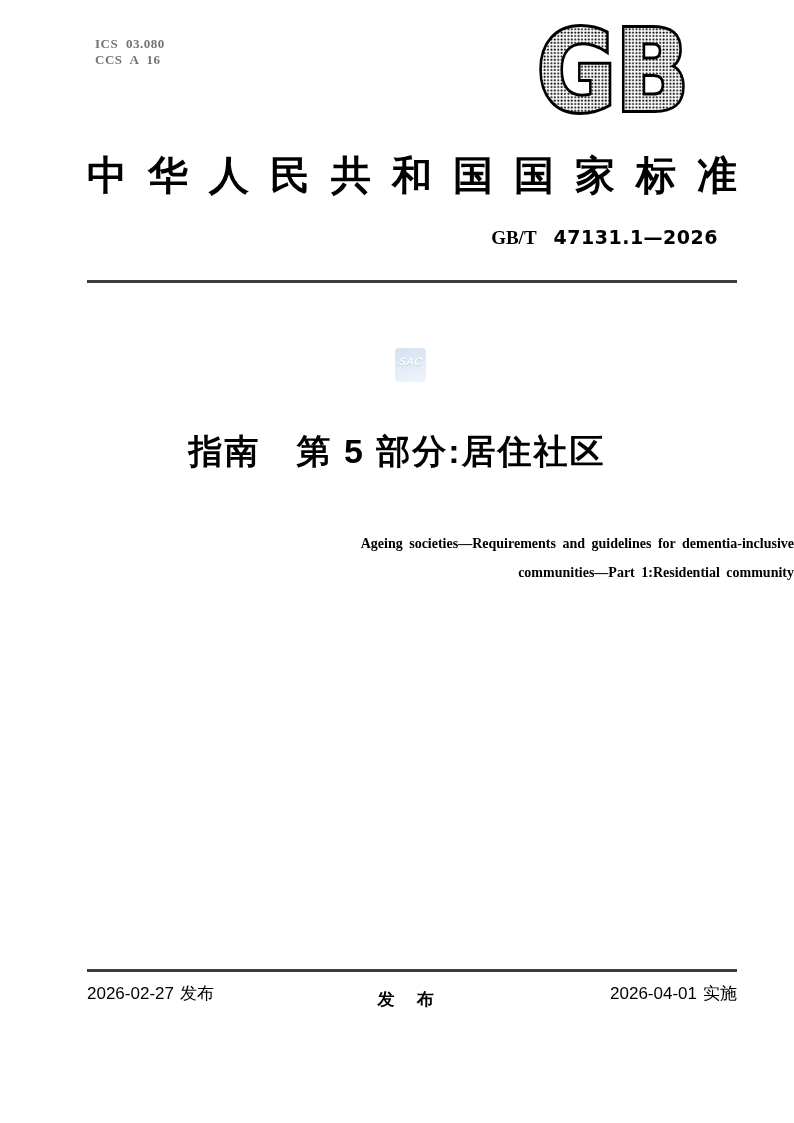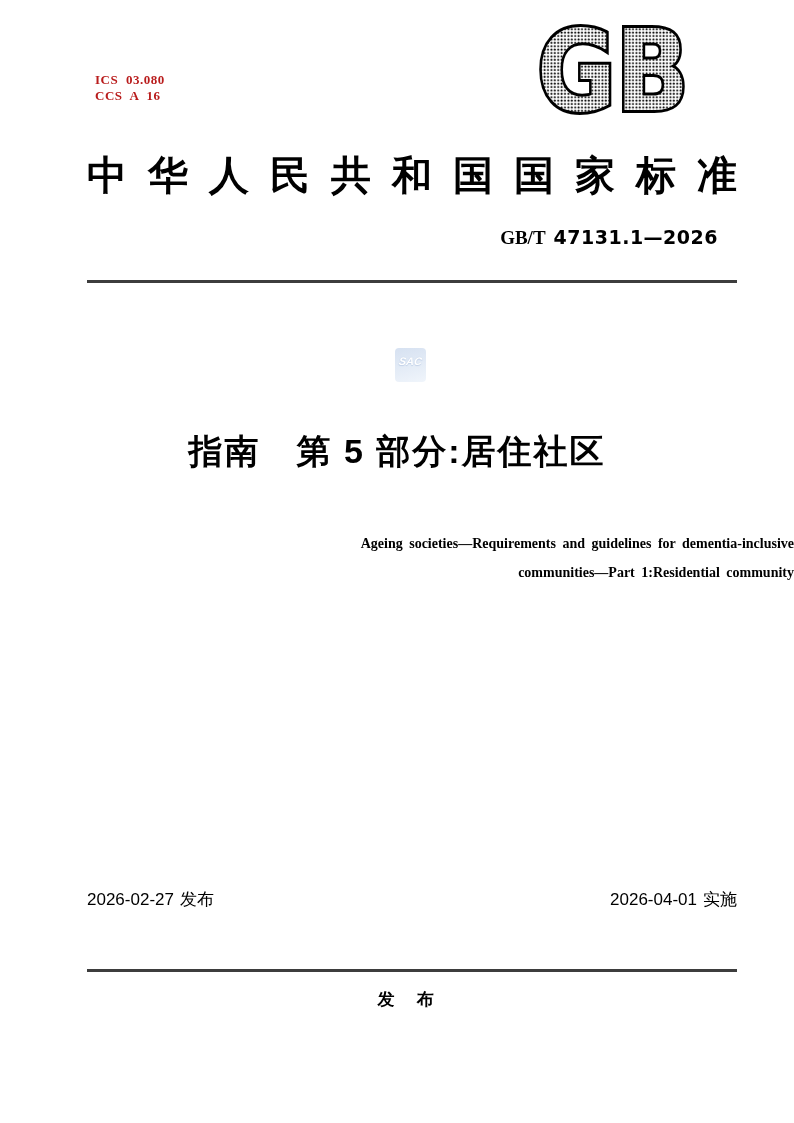--- a/index.html
+++ b/index.html
@@ -19,22 +19,21 @@
   .ics-block {
     position: absolute;
     left: 95px;
     top: 36px;
     font-family: "Liberation Serif", serif;
     font-weight: bold;
     font-size: 13px;
     line-height: 15.5px;
     letter-spacing: 0.5px;
     word-spacing: 4px;
-    color: #b91c1c;
-    margin-top: 36px;
+    color: #737373;
   }
 
   
   .gb-logo {
     position: absolute;
     left: 533px;
     top: 21px;
     width: 160px;
     height: 94px;
   }
@@ -57,21 +56,21 @@
   .standard-code {
     position: absolute;
     right: 76px;
     top: 226px;
     font-size: 19px;
     font-weight: bold;
     white-space: nowrap;
   }
   .standard-code .code-prefix {
     font-family: "Liberation Serif", serif;
-    margin-right: 8px;
+    margin-right: 17px;
   }
   .standard-code .code-number {
     font-family: "DejaVu Sans", sans-serif;
     letter-spacing: 0.5px;
     margin-top: 40px;
   }
 
   .rule {
     position: absolute;
     left: 87px;
@@ -135,21 +134,21 @@
     font-size: 14px;
     line-height: 29px;
     word-spacing: 3px;
     color: #000;
   }
 
   
   .dates-row {
     position: absolute;
     left: 87px;
-    top: 888px;
+    top: 982px;
     width: 650px;
     display: flex;
     justify-content: space-between;
     font-family: "Liberation Sans", sans-serif;
     font-size: 17px;
     color: #000;
   }
   .date-item .date-label { margin-left: 6px; }
 
   

